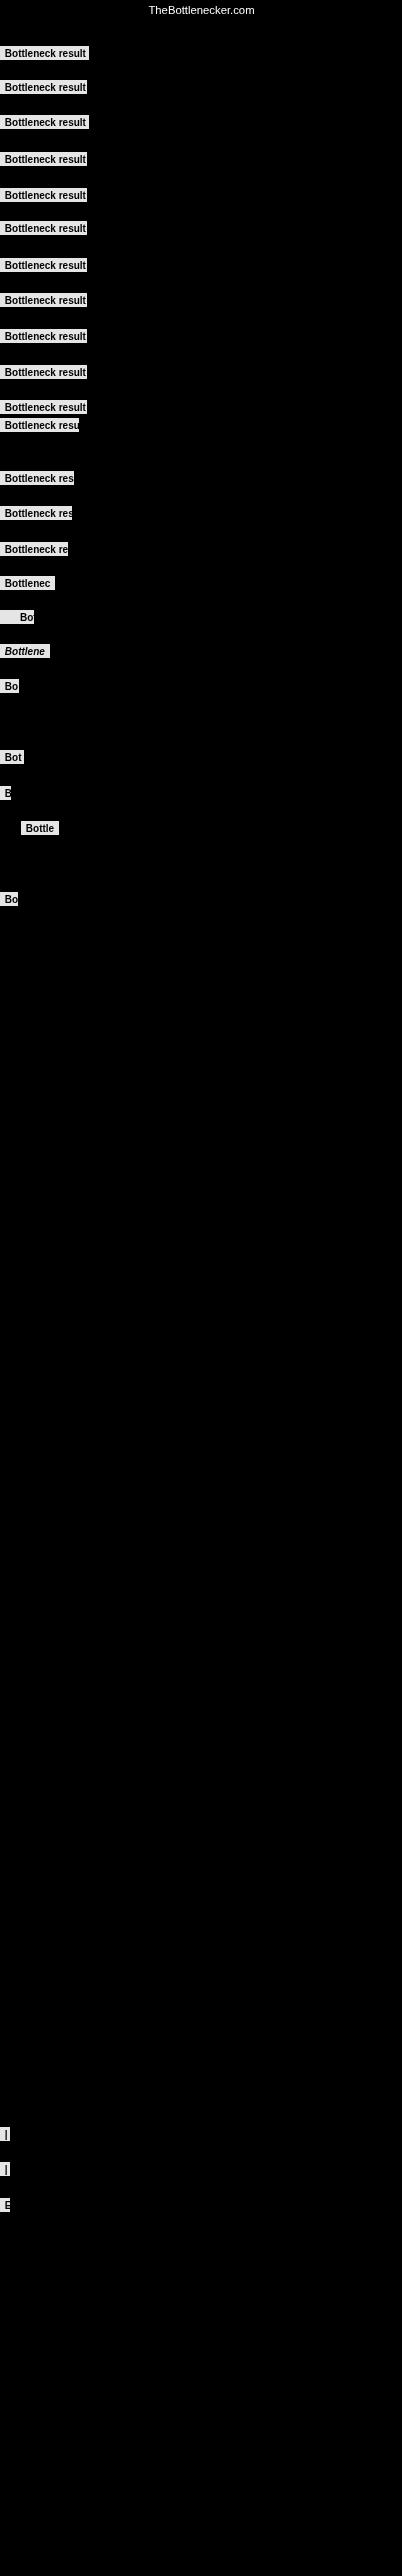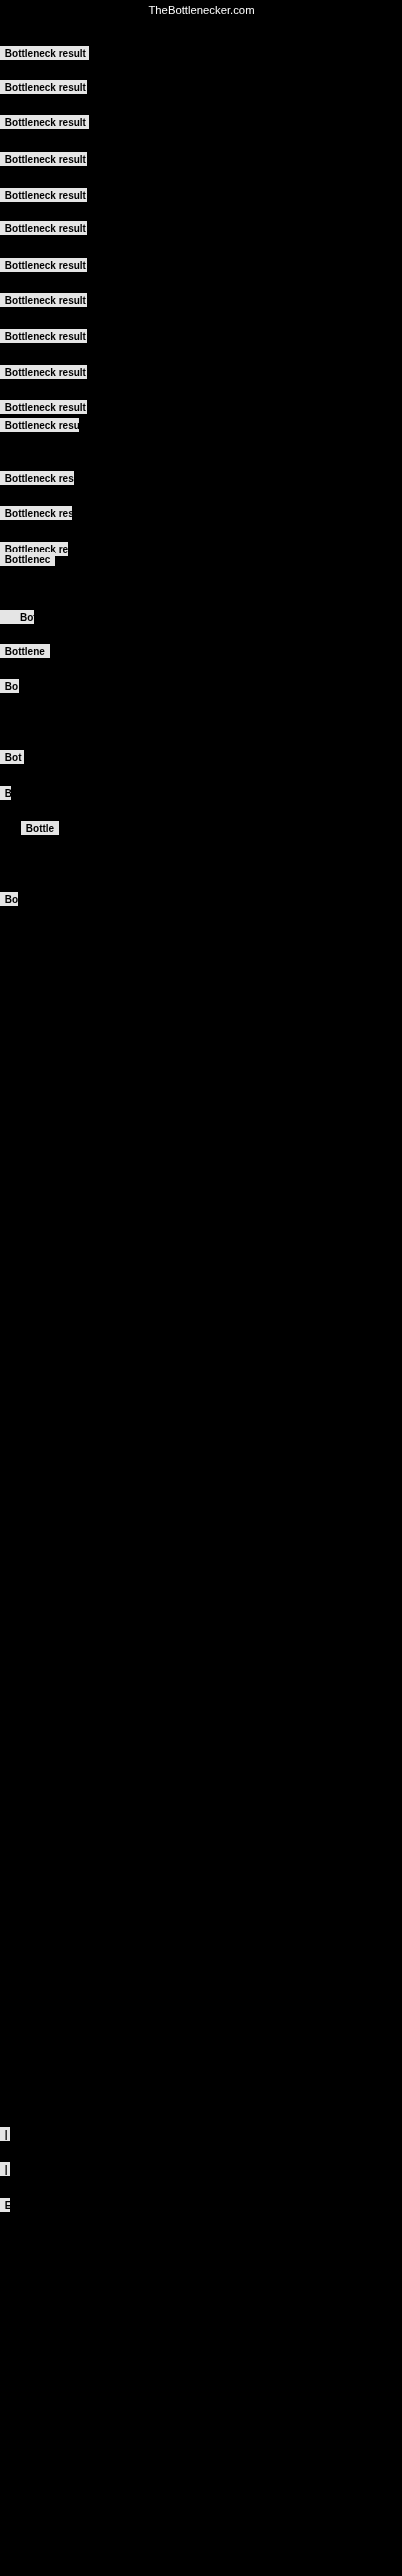--- a/index.html
+++ b/index.html
@@ -54,23 +54,23 @@
     <div class="badge-container" style="top: 221px;"><span class="bottleneck-badge" style="max-width: 87px;">Bottleneck result</span></div>
     <div class="badge-container" style="top: 258px;"><span class="bottleneck-badge" style="max-width: 87px;">Bottleneck result</span></div>
     <div class="badge-container" style="top: 293px;"><span class="bottleneck-badge" style="max-width: 87px;">Bottleneck result</span></div>
     <div class="badge-container" style="top: 329px;"><span class="bottleneck-badge" style="max-width: 87px;">Bottleneck result</span></div>
     <div class="badge-container" style="top: 365px;"><span class="bottleneck-badge" style="max-width: 87px;">Bottleneck result</span></div>
     <div class="badge-container" style="top: 400px;"><span class="bottleneck-badge" style="max-width: 87px;">Bottleneck result</span></div>
     <div class="badge-container" style="top: 418px;"><span class="bottleneck-badge" style="max-width: 79px;">Bottleneck resu</span></div>
     <div class="badge-container" style="top: 471px;"><span class="bottleneck-badge" style="max-width: 74px;">Bottleneck res</span></div>
     <div class="badge-container" style="top: 506px;"><span class="bottleneck-badge" style="max-width: 72px;">Bottleneck res</span></div>
     <div class="badge-container" style="top: 542px;"><span class="bottleneck-badge" style="max-width: 68px;">Bottleneck re</span></div>
-    <div class="badge-container" style="top: 552px;"><span class="bottleneck-badge" style="max-width: 56px;">Bottlenec</span></div>
+    <div class="badge-container" style="top: 576px;"><span class="bottleneck-badge" style="max-width: 56px;">Bottlenec</span></div>
     <div class="badge-container" style="top: 610px;"><span class="bottleneck-badge" style="max-width: 34px; padding-left: 20px;">Bott</span></div>
-    <div class="badge-container" style="top: 644px;"><span class="bottleneck-badge" style="max-width: 50px;">Bottlene</span></div>
+    <div class="badge-container" style="top: 644px;"><span class="bottleneck-badge" style="max-width: 50px; font-style: italic;">Bottlene</span></div>
     <div class="badge-container" style="top: 679px;"><span class="bottleneck-badge" style="max-width: 19.3px;">Bo</span></div>
     <div class="badge-container" style="top: 750px; text-decoration: underline;"><span class="bottleneck-badge" style="max-width: 24px;">Bot</span></div>
     <div class="badge-container" style="top: 786px;"><span class="bottleneck-badge" style="max-width: 11.3px;">B</span></div>
     <div class="badge-container" style="top: 821px; padding-left: 21px;"><span class="bottleneck-badge" style="max-width: 39px;">Bottle</span></div>
     <div class="badge-container" style="top: 892px;"><span class="bottleneck-badge" style="max-width: 17.7px;">Bo</span></div>
     <div class="badge-container" style="top: 2127px;"><span class="bottleneck-badge" style="max-width: 4.8px;">|</span></div>
     <div class="badge-container" style="top: 2162px;"><span class="bottleneck-badge" style="max-width: 4.8px;">|</span></div>
     <div class="badge-container" style="top: 2198px;"><span class="bottleneck-badge" style="max-width: 8px;">E</span></div>
   </div>
 

